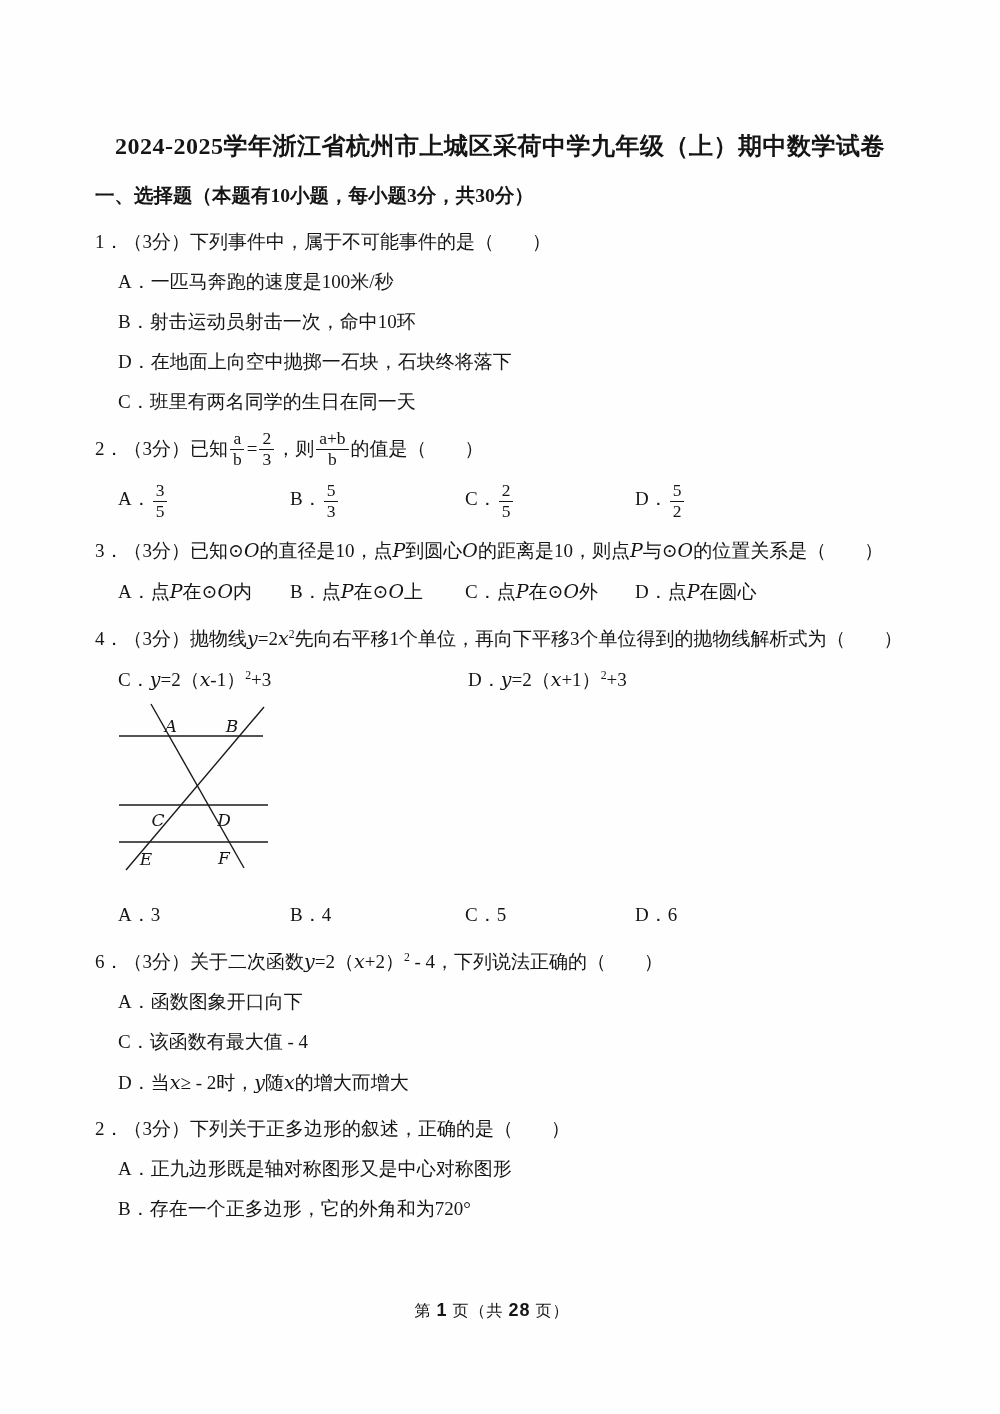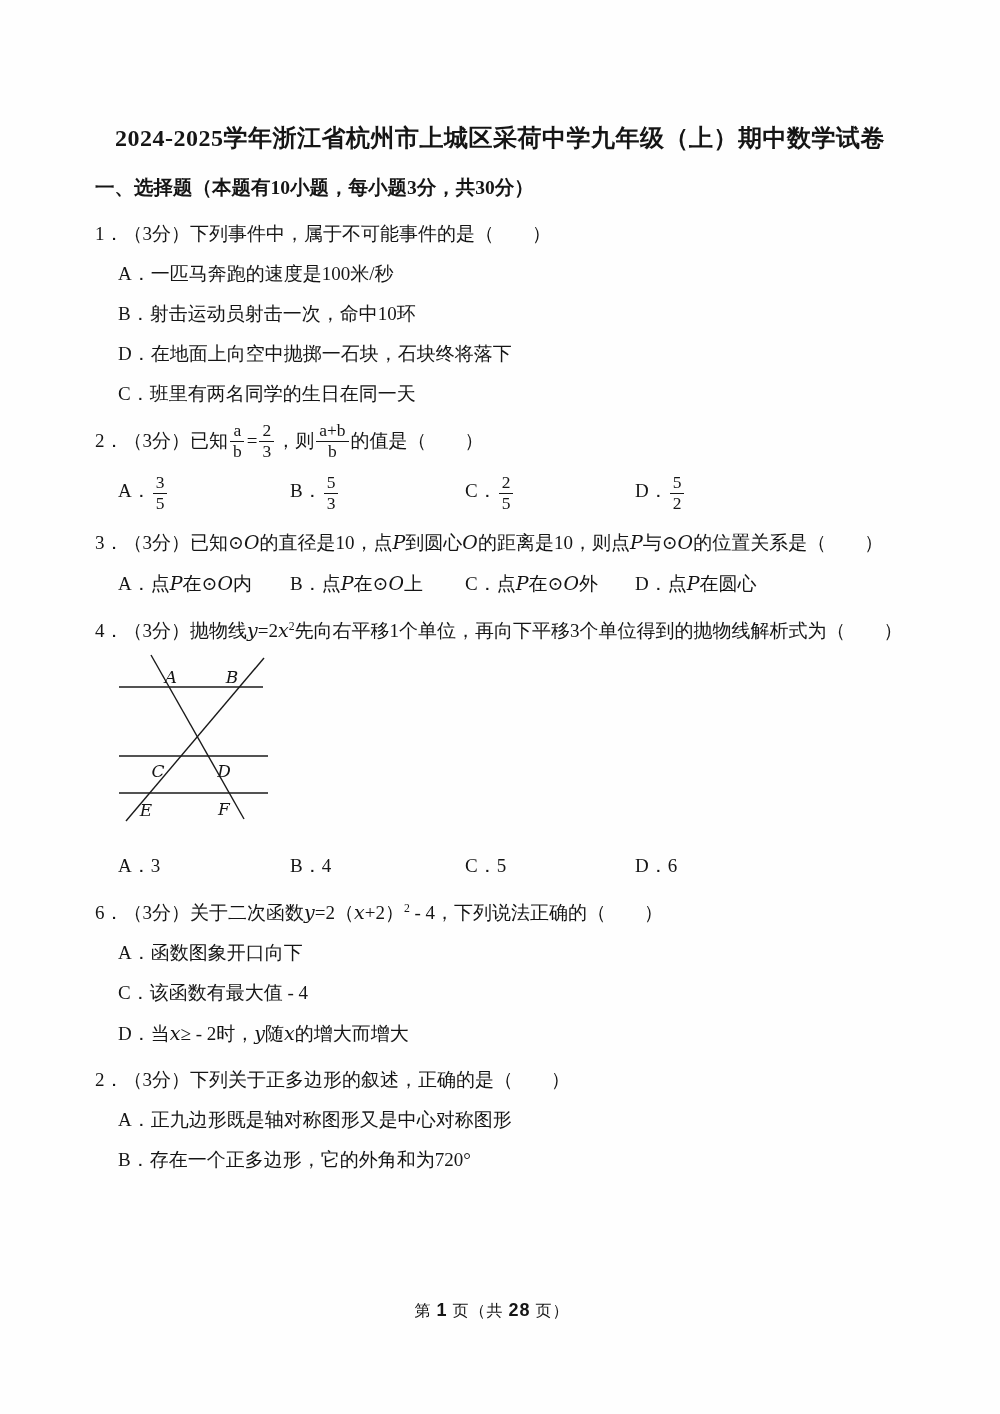--- a/index.html
+++ b/index.html
@@ -6,21 +6,21 @@
   .page {
     position:relative;
     width:1000px; height:1414px;
     margin:0 auto;
     background:#fefefe;
     color:#151515;
     font-family:"Liberation Serif","DejaVu Serif",serif;
     font-size:19px;
     overflow:hidden;
   }
-  .content { position:absolute; left:95px; top:0; width:810px; }
+  .content { position:absolute; left:95px; top:8px; width:810px; }
   .doc-title {
     margin-top:122px;
     text-align:center;
     font-size:24px;
     font-weight:bold;
     letter-spacing:0.5px;
   }
   .section-header {
     margin-top:20px;
     font-size:19.5px;
@@ -118,20 +118,24 @@
 
     <div class="stem" style="margin-top:14px;"><span>3．（3分）已知⊙</span><span class="mi">O</span><span>的直径是10，点</span><span class="mi">P</span><span>到圆心</span><span class="mi">O</span><span>的距离是10，则点</span><span class="mi">P</span><span>与⊙</span><span class="mi">O</span><span>的位置关系是（　　）</span></div>
     <div class="opts4">
       <span><span>A．点</span><span class="mi">P</span><span>在⊙</span><span class="mi">O</span><span>内</span></span>
       <span><span>B．点</span><span class="mi">P</span><span>在⊙</span><span class="mi">O</span><span>上</span></span>
       <span><span>C．点</span><span class="mi">P</span><span>在⊙</span><span class="mi">O</span><span>外</span></span>
       <span><span>D．点</span><span class="mi">P</span><span>在圆心</span></span>
     </div>
 
     <div class="stem"><span>4．（3分）抛物线</span><span class="mi">y</span><span>=2</span><span class="mi">x</span><sup>2</sup><span>先向右平移1个单位，再向下平移3个单位得到的抛物线解析式为（　　）</span></div>
+    <div class="opts2">
+      <span><span>C．</span><span class="mi">y</span><span>=2（</span><span class="mi">x</span><span>-1）</span><sup>2</sup><span>+3</span></span>
+      <span><span>D．</span><span class="mi">y</span><span>=2（</span><span class="mi">x</span><span>+1）</span><sup>2</sup><span>+3</span></span>
+    </div>
 
 
     <div class="figure-wrap">
       <svg width="175" height="182" viewBox="0 0 175 182">
         <g stroke="#1a1a1a" stroke-width="1.4">
           <line x1="14" y1="37" x2="158" y2="37"></line>
           <line x1="14" y1="106" x2="163" y2="106"></line>
           <line x1="14" y1="143" x2="163" y2="143"></line>
           <line x1="46" y1="5" x2="139" y2="169"></line>
           <line x1="159" y1="8" x2="21" y2="171"></line>

